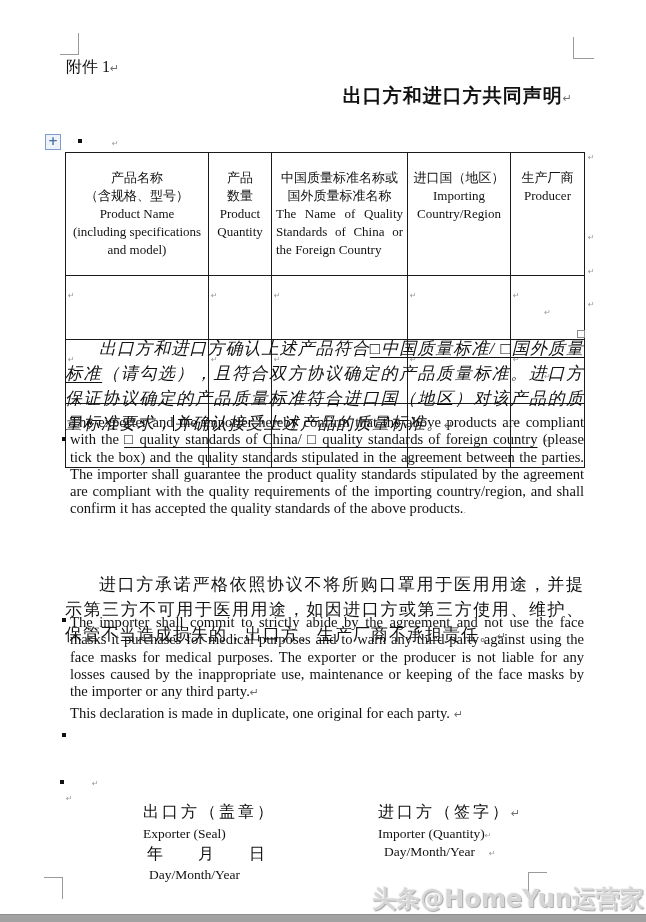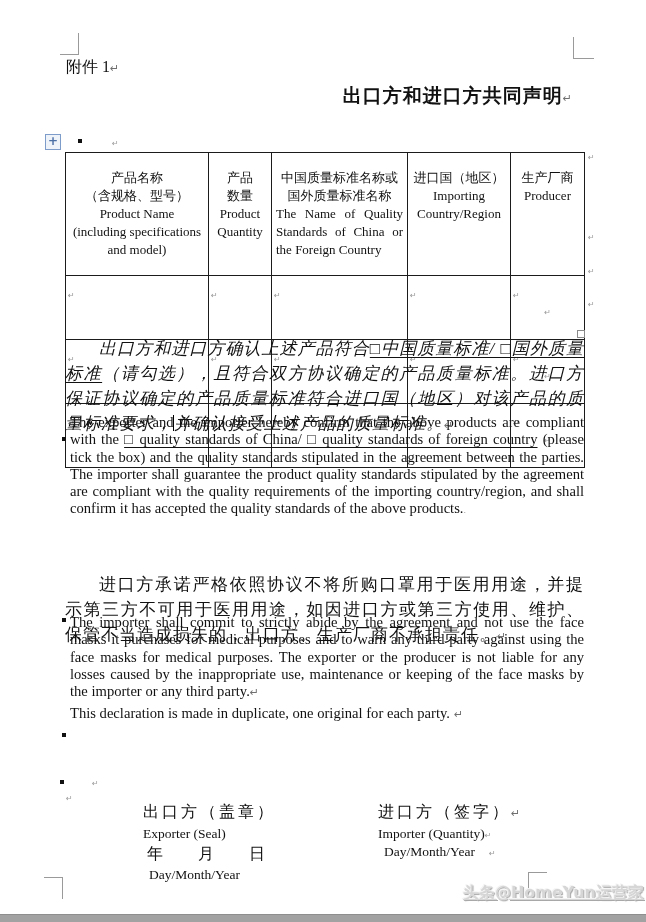--- a/index.html
+++ b/index.html
@@ -48,22 +48,22 @@
 
   .sig{position:absolute;top:802px;}
   .sig.left{left:143px;}
   .sig.right{left:378px;}
   .sig-zh{font-size:16px;letter-spacing:3px;font-weight:500;text-align:center;}
   .sig-en{font-size:13.5px;margin-top:3px;}
   .sig-date{font-size:16px;margin-top:2px;letter-spacing:1px;padding-left:4px;}
   .sig-dmy{font-size:13.5px;margin-top:2px;padding-left:6px;}
 
   .watermark{position:absolute;right:2px;top:883px;z-index:2;font-family:"DejaVu Sans",sans-serif;
-             font-size:16px;font-weight:bold;color:#d6d6d6;
-             text-shadow:-1px -1px 0 #f5f5f5,1px 1px 1px #a8a8a8;white-space:nowrap;text-decoration:underline;}
+             font-size:24px;font-weight:bold;color:#d6d6d6;
+             text-shadow:-1px -1px 0 #f5f5f5,1px 1px 1px #a8a8a8;white-space:nowrap;}
   .bottom-bar{position:absolute;left:0;top:914px;width:646px;height:8px;background:#a2a2a2;border-top:1px solid #8e8e8e;z-index:0;}
 </style>
 </head>
 <body>
 
 <div class="page">
 
   <div class="crop tl"></div>
   <div class="crop tr"></div>
   <div class="crop bl"></div>

